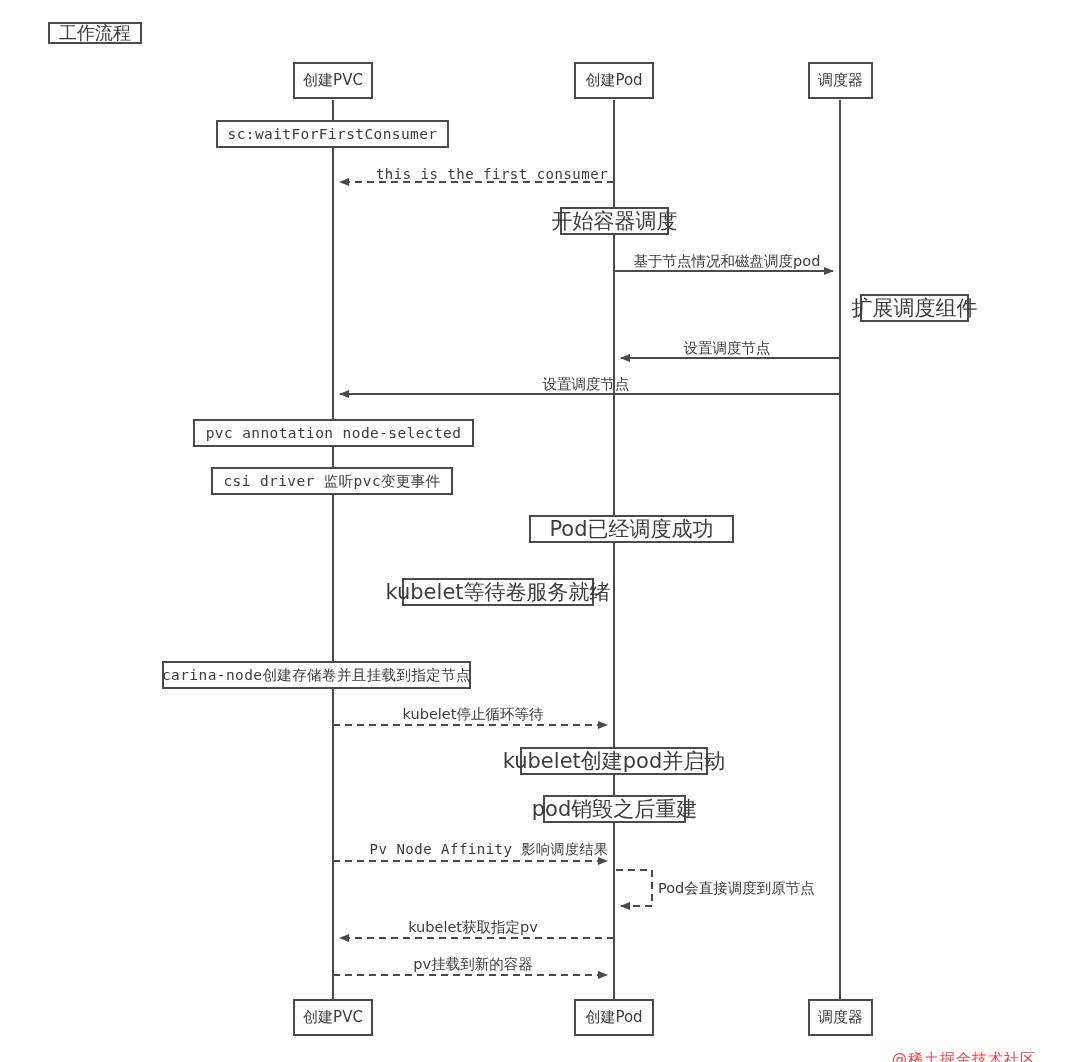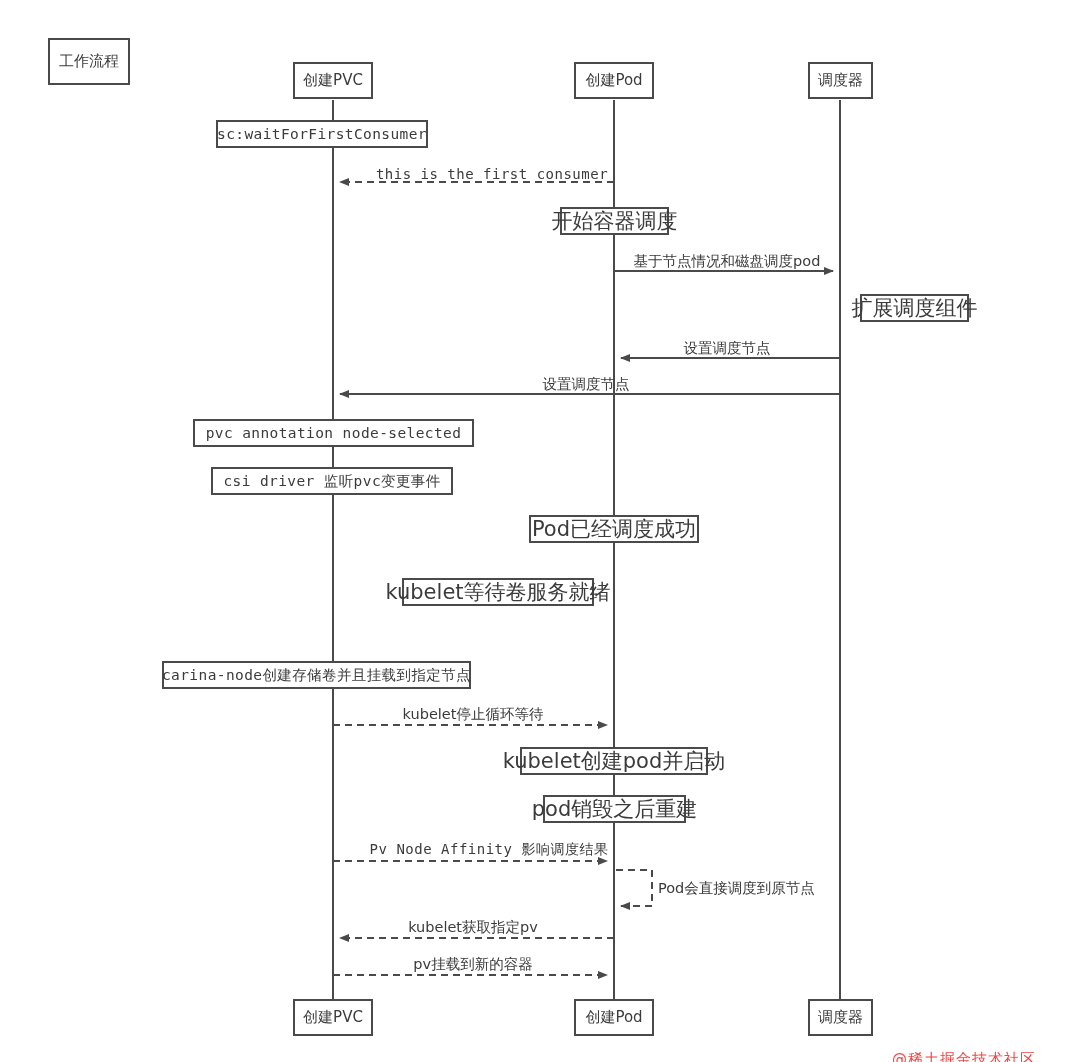--- a/index.html
+++ b/index.html
@@ -27,24 +27,23 @@
     background:#ffffff;
     border:2px solid #4a4a4a;
     color:#3b3b3b;
     display:flex;
     align-items:center;
     justify-content:center;
     white-space:nowrap;
     line-height:1;
   }
   .title-box{
-    font-size:15px;
-    padding:14px 9px;
+    font-size:18px;
+    padding:0 9px;
     border-width:2px;
-    margin-top:16px;
   }
   .actor-box{
     font-size:15px;
     padding:8px 12px;
     height:37px;
   }
   .note-box{
     font-size:21px;
     padding:0 10px;
     height:28px;
@@ -158,41 +157,41 @@
   <div class="bx actor-box" style="left:293px;top:999px;width:80px;">
     <span>创建PVC</span>
   </div>
   <div class="bx actor-box" style="left:574px;top:999px;width:80px;">
     <span>创建Pod</span>
   </div>
   <div class="bx actor-box" style="left:808px;top:999px;width:65px;">
     <span>调度器</span>
   </div>
 
-  <div class="bx note-box mono" style="left:216px;top:120px;width:212px;">
+  <div class="bx note-box mono" style="left:216px;top:120px;width:233px;">
     <span>sc:waitForFirstConsumer</span>
   </div>
 
   <div class="bx note-box" style="left:560px;top:207px;width:109px;">
     <span>开始容器调度</span>
   </div>
 
   <div class="bx note-box" style="left:860px;top:294px;width:109px;">
     <span>扩展调度组件</span>
   </div>
 
   <div class="bx note-box mono" style="left:193px;top:419px;width:281px;">
     <span>pvc annotation node-selected</span>
   </div>
 
   <div class="bx note-box mono" style="left:211px;top:467px;width:242px;">
     <span>csi driver 监听pvc变更事件</span>
   </div>
 
-  <div class="bx note-box" style="left:529px;top:515px;width:170px;">
+  <div class="bx note-box" style="left:529px;top:515px;width:205px;">
     <span>Pod已经调度成功</span>
   </div>
 
   <div class="bx note-box" style="left:402px;top:578px;width:192px;">
     <span>kubelet等待卷服务就绪</span>
   </div>
 
 
   <div class="bx note-box mono" style="left:162px;top:661px;width:309px;">
     <span>carina-node创建存储卷并且挂载到指定节点</span>

